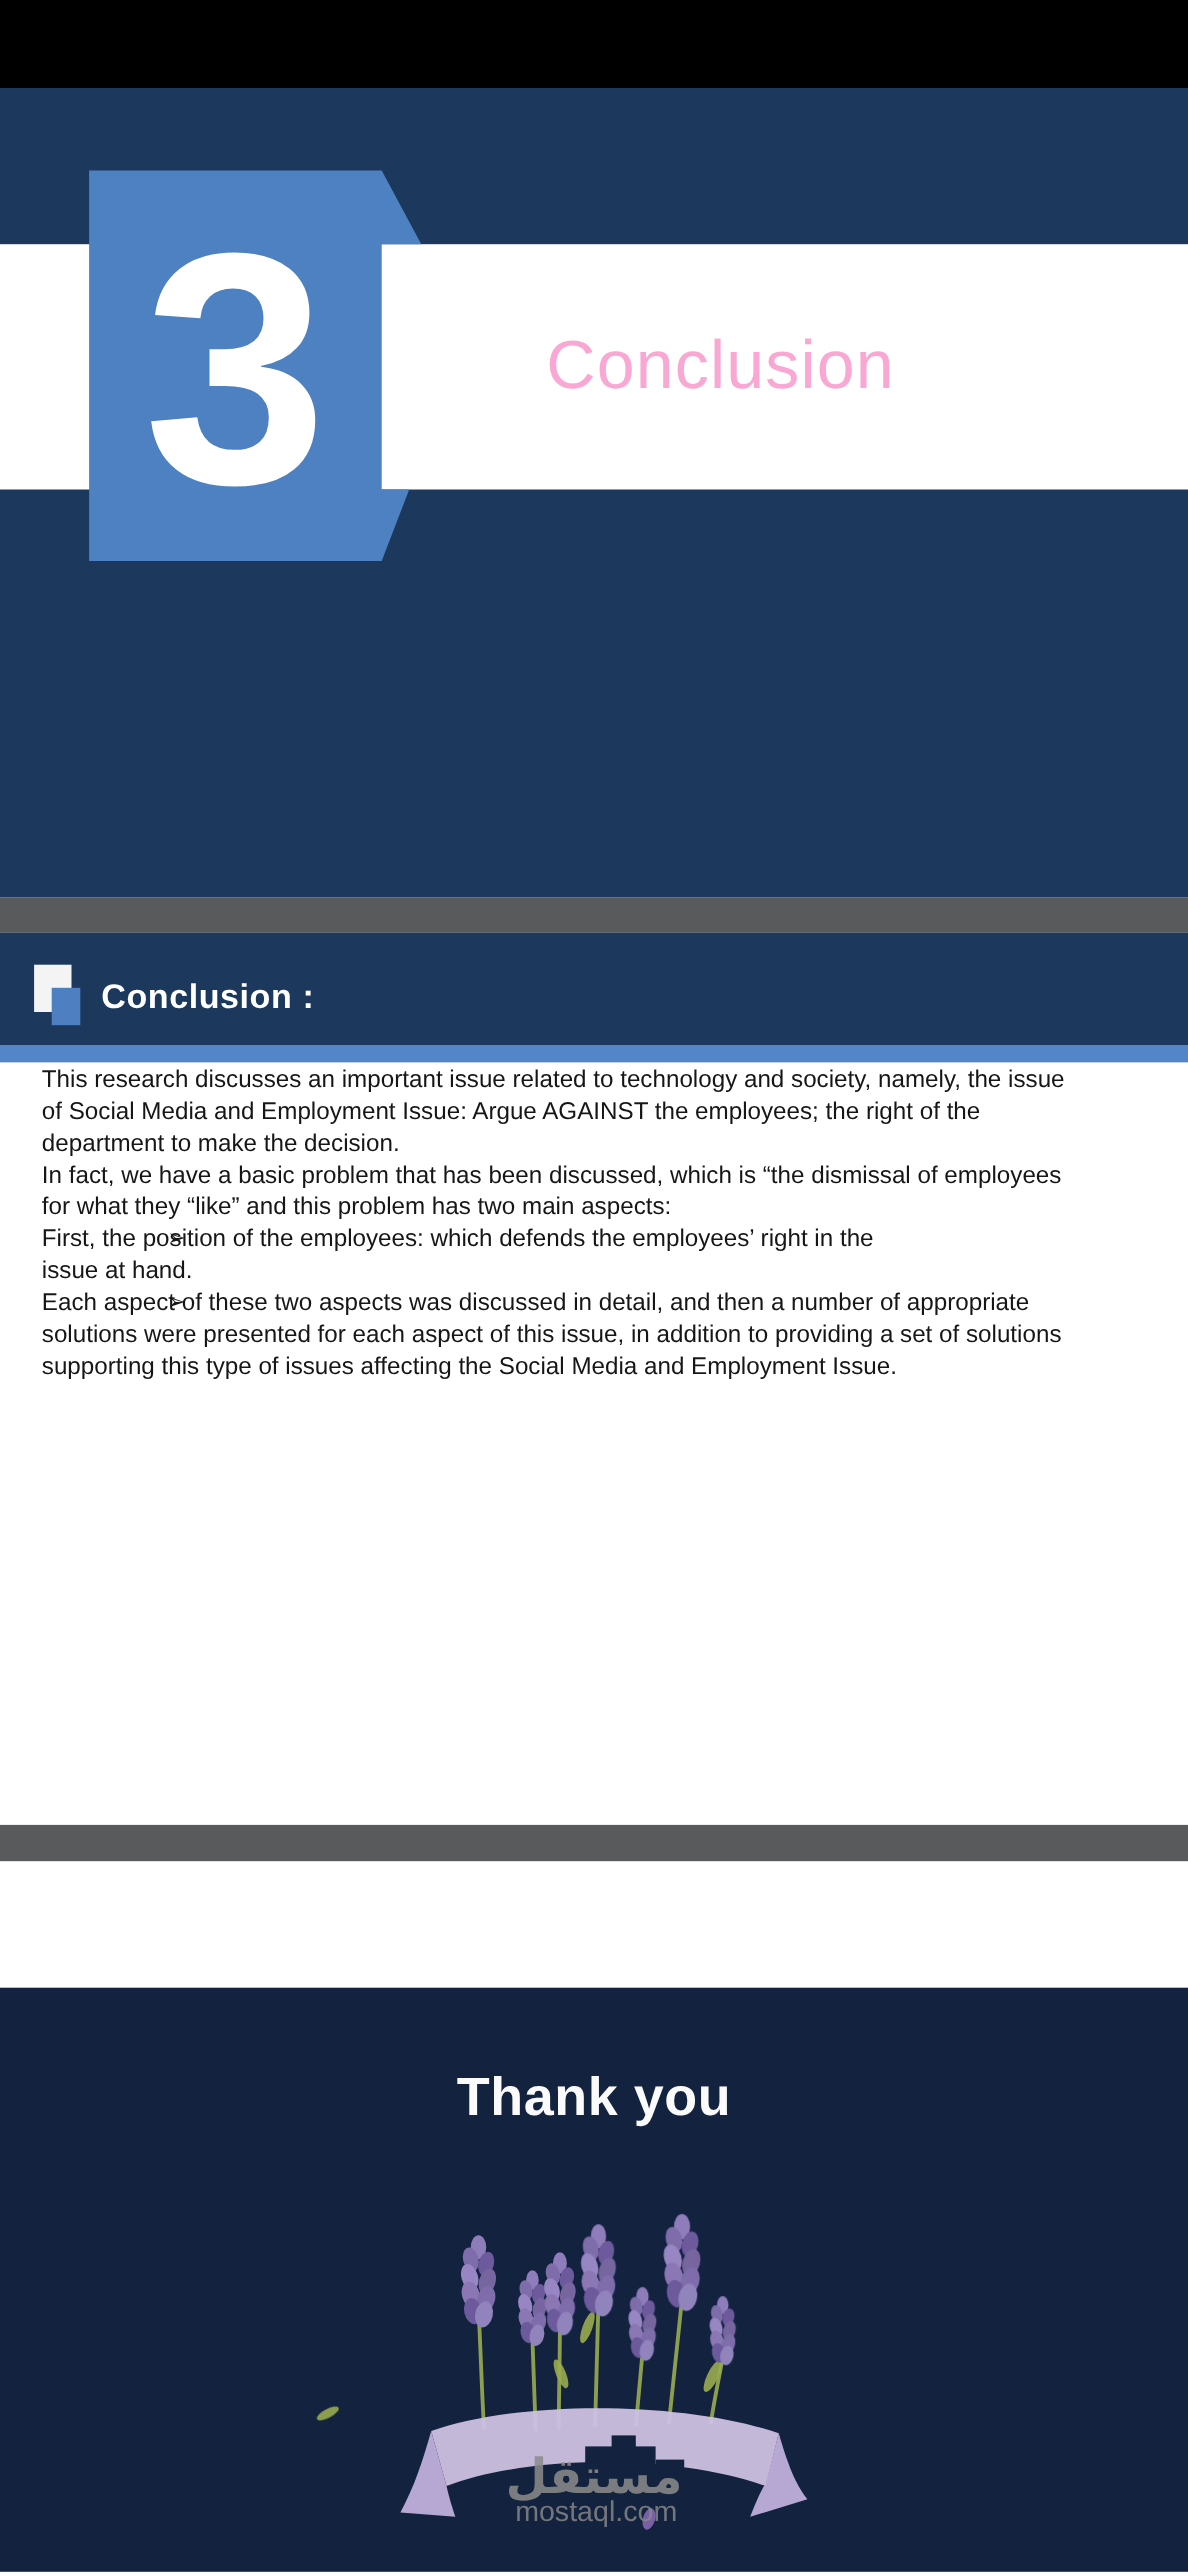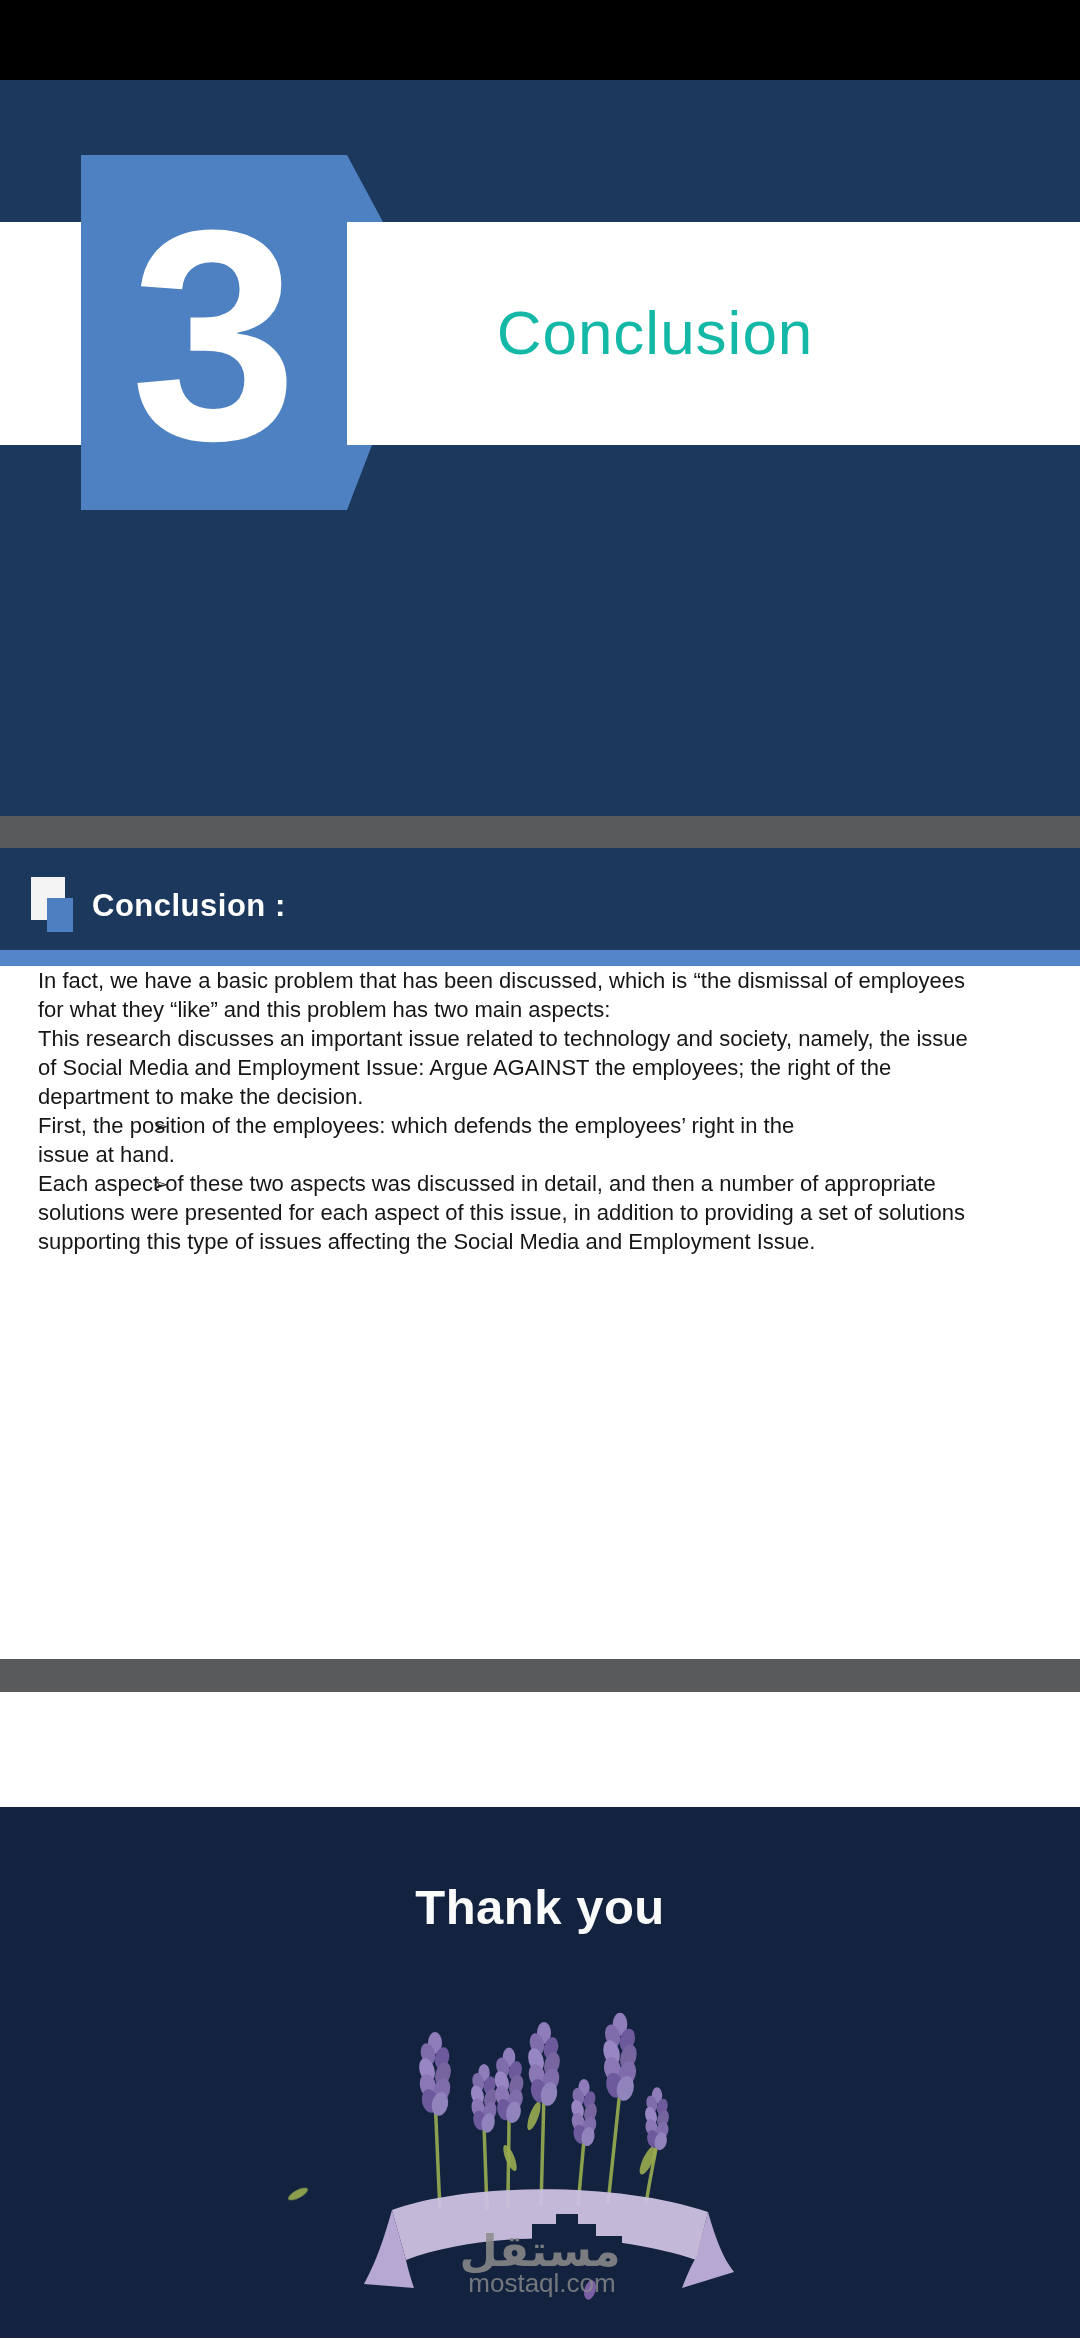--- a/index.html
+++ b/index.html
@@ -15,21 +15,21 @@
   #slide1{left:0;top:80px;width:1080px;height:736px;background:#1c395d;}
   #band{left:0;top:142px;width:1080px;height:223px;background:#ffffff;}
   #ribbon-svg{left:0;top:0;width:1080px;height:736px;}
   #big-number{
     left:81px;top:120px;width:266px;height:270px;
     display:flex;align-items:center;justify-content:center;
     font-size:300px;font-weight:bold;color:#ffffff;line-height:1;
   }
   #slide1-title{
     left:380px;top:218px;width:550px;height:70px;line-height:70px;
-    text-align:center;font-size:62px;font-weight:400;color:#14b8a6;letter-spacing:1px;
+    text-align:center;font-size:62px;font-weight:400;color:#f9a8d4;letter-spacing:1px;
   }
   
   #gray1{left:0;top:816px;width:1080px;height:32px;background:#595a5c;}
   #gray2{left:0;top:1659px;width:1080px;height:33px;background:#595a5c;}
   
   #sec-header{left:0;top:848px;width:1080px;height:102px;background:#1c395d;}
   #sec-strip{left:0;top:950px;width:1080px;height:16px;background:#5585c9;}
   .hdr-ico-white{left:31px;top:29px;width:34px;height:43px;background:#f4f4f4;}
   .hdr-ico-blue{left:47px;top:50px;width:26px;height:34px;background:#4e7fc0;}
   #sec-label{
@@ -80,25 +80,25 @@
   <div id="sec-header" class="abs">
     <span>
       <span class="abs hdr-ico-white"></span>
       <span class="abs hdr-ico-blue"></span>
     </span>
     <div id="sec-label" class="abs">Conclusion :</div>
   </div>
   <div id="sec-strip" class="abs"></div>
 
   <div id="content" class="abs">
-    <p id="p2">In fact, we have a basic problem that has been discussed, which is “the dismissal of employees
-for what they “like” and this problem has two main aspects:</p>
     <p id="p1">This research discusses an important issue related to technology and society, namely, the issue
 of Social Media and Employment Issue: Argue AGAINST the employees;  the right of the
 department to make the decision.</p>
+    <p id="p2">In fact, we have a basic problem that has been discussed, which is “the dismissal of employees
+for what they “like” and this problem has two main aspects:</p>
     <p id="b1" class="bullet"><span class="marker">➢</span><span>First, the position of the employees: which defends the employees’ right in the
 issue at hand.</span></p>
     <p id="b2" class="bullet"><span class="marker">➢</span></p>
     <p id="p3">Each aspect of these two aspects was discussed in detail, and then a number of appropriate
 solutions were presented for each aspect of this issue, in addition to providing a set of solutions
 supporting this type of issues affecting the Social Media and Employment Issue.</p>
   </div>
 
   <div id="gray2" class="abs"></div>
 

